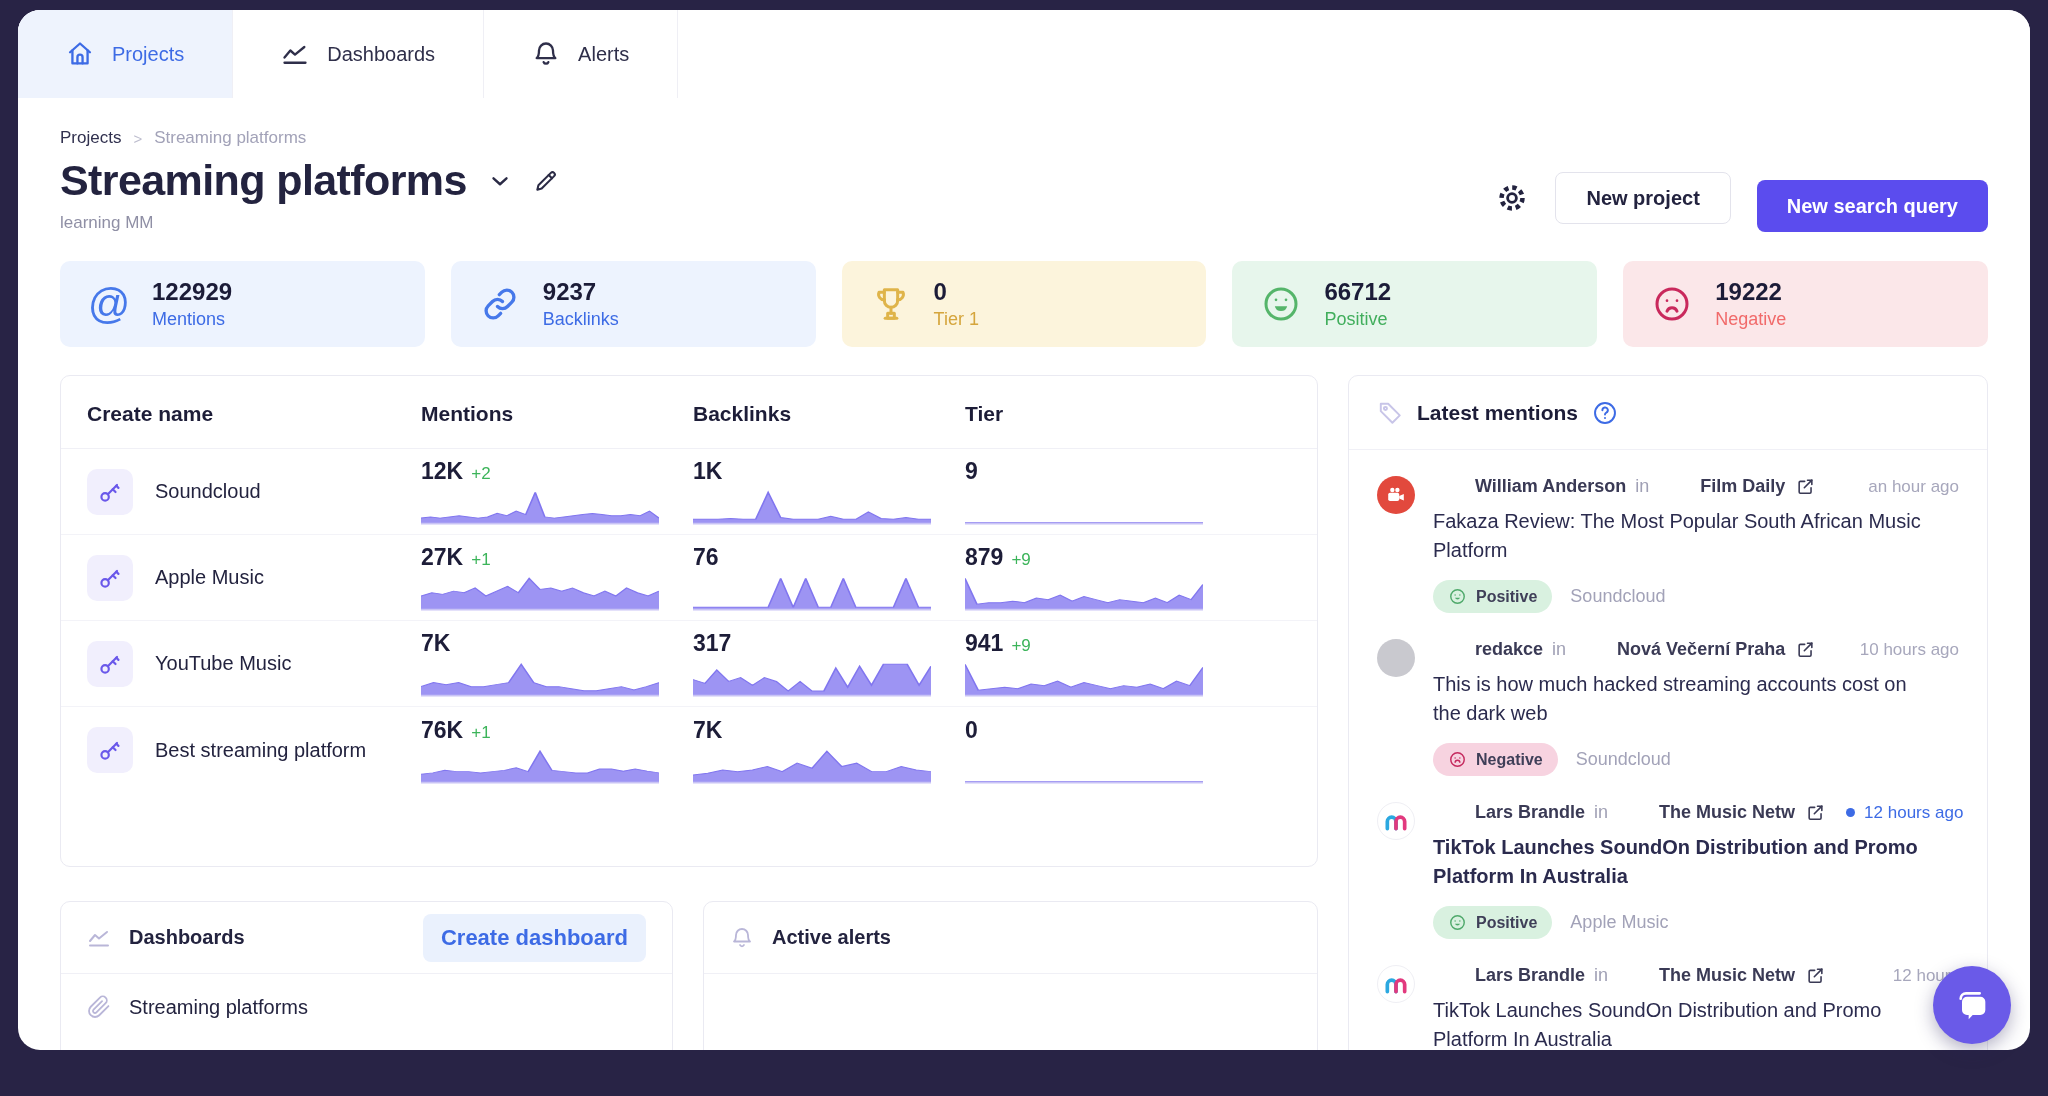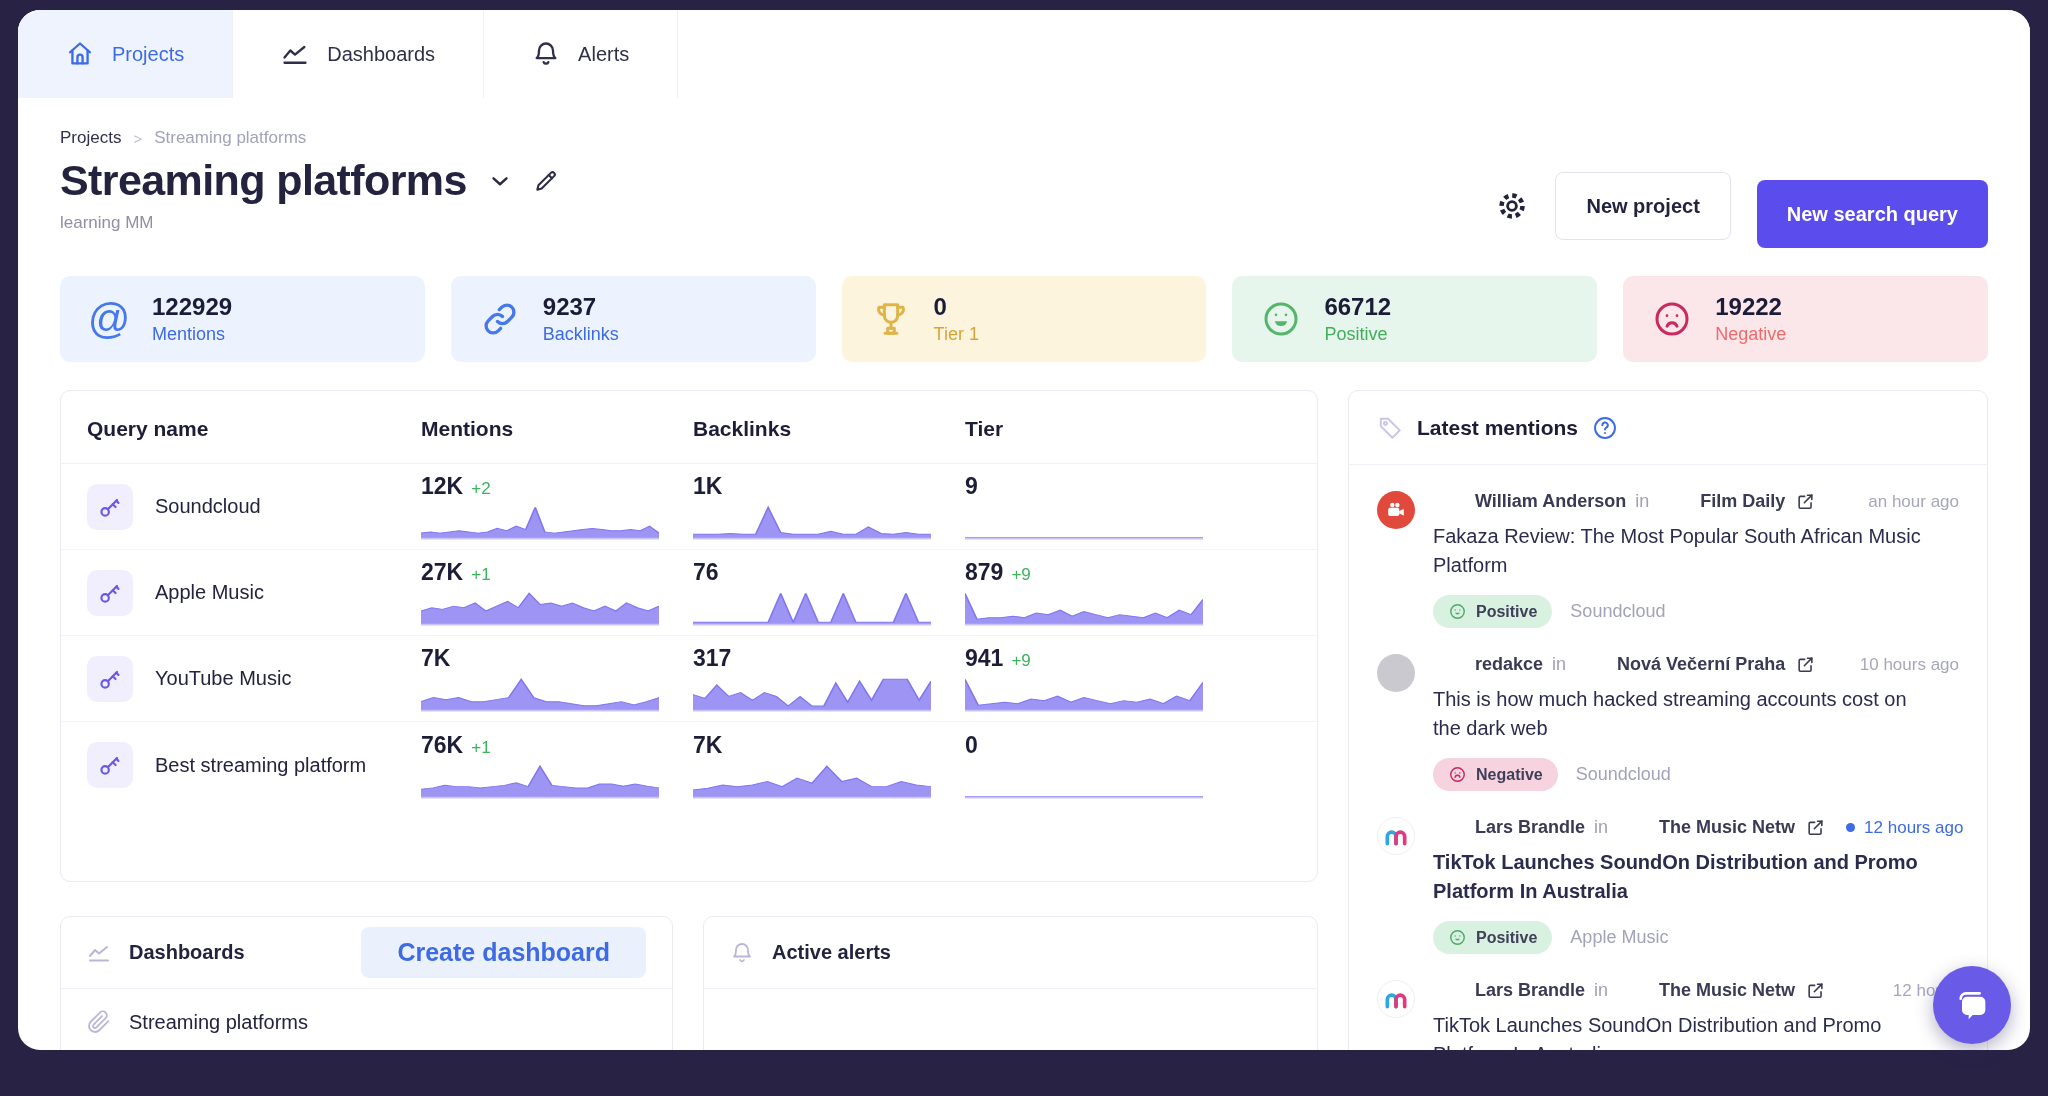--- a/index.html
+++ b/index.html
@@ -32,21 +32,21 @@
   .crumb-sep { color:#BDBDCE; font-size:15px; }
   .crumb-current { color:#A2A2B8; }
 
   .header-row { display:flex; justify-content:space-between; align-items:flex-start; margin-top:8px; }
   .title-line { display:flex; align-items:center; gap:20px; }
   .page-title { font-size:43px; font-weight:600; letter-spacing:-0.6px; color:#23233F; }
   .title-icon { color:#2B2B45; cursor:pointer; }
   .subtitle { margin-top:8px; font-size:17px; color:#8F8FA5; }
   .actions { display:flex; align-items:center; gap:26px; margin-top:8px; }
   .gear-btn { color:#23233F; cursor:pointer; }
-  .btn { height:68px; padding:0 30px; border-radius:8px; font-size:20px; font-weight:bold;
+  .btn { height:52px; padding:0 30px; border-radius:8px; font-size:20px; font-weight:bold;
          display:flex; align-items:center; cursor:pointer; font-family:inherit; }
   .btn-secondary { background:#fff; border:1px solid #E3E3EC; color:#23233F; }
   .btn-primary { background:#5B4CEE; border:none; color:#fff;margin-top:16px; }
 
   
   .stats { display:flex; gap:26px; margin-top:28px; }
   .stat-card { flex:1; height:86px; border-radius:10px; display:flex; align-items:center;
                gap:20px; padding:0 26px; cursor:pointer; }
   .stat-icon { width:46px; display:flex; justify-content:center; }
   .stat-value { font-size:24px; font-weight:bold; color:#1C1C38; }
@@ -81,21 +81,21 @@
   .spark svg { width:100%; height:100%; }
 
   
   .bottom-row { display:flex; gap:30px; margin-top:34px; }
   .dash-card { width:613px; height:250px; flex:none; }
   .alerts-card { flex:1; height:250px; }
   .panel-header { display:flex; align-items:center; gap:18px; padding:0 26px; height:72px;
                   border-bottom:1px solid #F0F0F6; font-size:20px; font-weight:bold; color:#23233F; }
   .panel-header svg { color:#B9B6D8; }
   .create-btn { margin-left:auto; background:#EAF1FD; color:#3D6BE5; border:none; border-radius:8px;
-                padding:11px 36px; font-size:25px; font-weight:bold; font-family:inherit; cursor:pointer; }
+                padding:11px 18px; font-size:22px; font-weight:bold; font-family:inherit; cursor:pointer; }
   .dash-item { display:flex; align-items:center; gap:18px; padding:21px 26px; font-size:20px;
                color:#23233F; cursor:pointer; }
   .dash-item svg { color:#B9B6D8; }
 
   
   .latest-card { flex:1; height:1010px; overflow:hidden; }
   .lm-header { display:flex; align-items:center; gap:14px; padding:0 28px; height:74px;
                border-bottom:1px solid #F0F0F6; font-size:21px; font-weight:bold; color:#1D1D38; }
   .tag-ic { color:#C8C5E8; }
   .help-ic { color:#3D6BE5; cursor:pointer; }
@@ -268,21 +268,21 @@
           <div class="stat-label">Negative</div>
         </div>
       </div>
     </div>
 
     <div class="main-row">
       <div class="left-col">
 
         <div class="card queries-card">
           <div class="q-grid q-head">
-            <span>Query name</span>
+            <span>Create name</span>
             <span>Mentions</span>
             <span>Backlinks</span>
             <span>Tier</span>
           </div>
 
           <div class="q-grid q-row">
             <div class="q-name">
               <span class="key-box">
                 <svg width="26" height="26" viewBox="0 0 24 24" fill="none" stroke="currentColor" stroke-width="2" stroke-linecap="round" stroke-linejoin="round">
                   <circle cx="7.5" cy="16.5" r="3.4"></circle>

